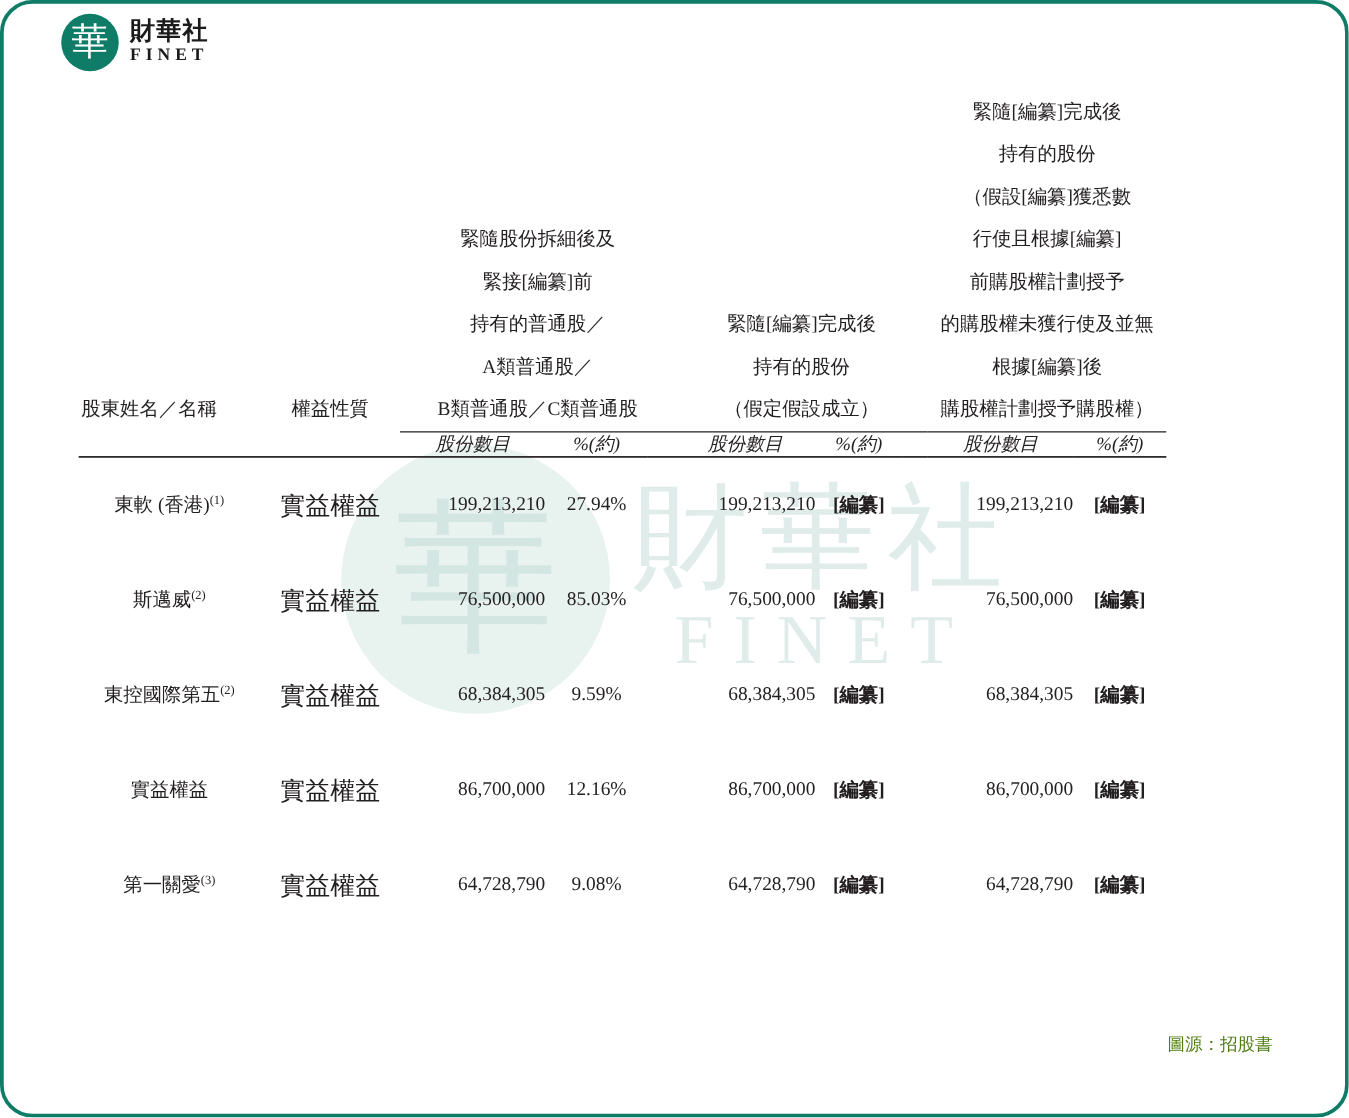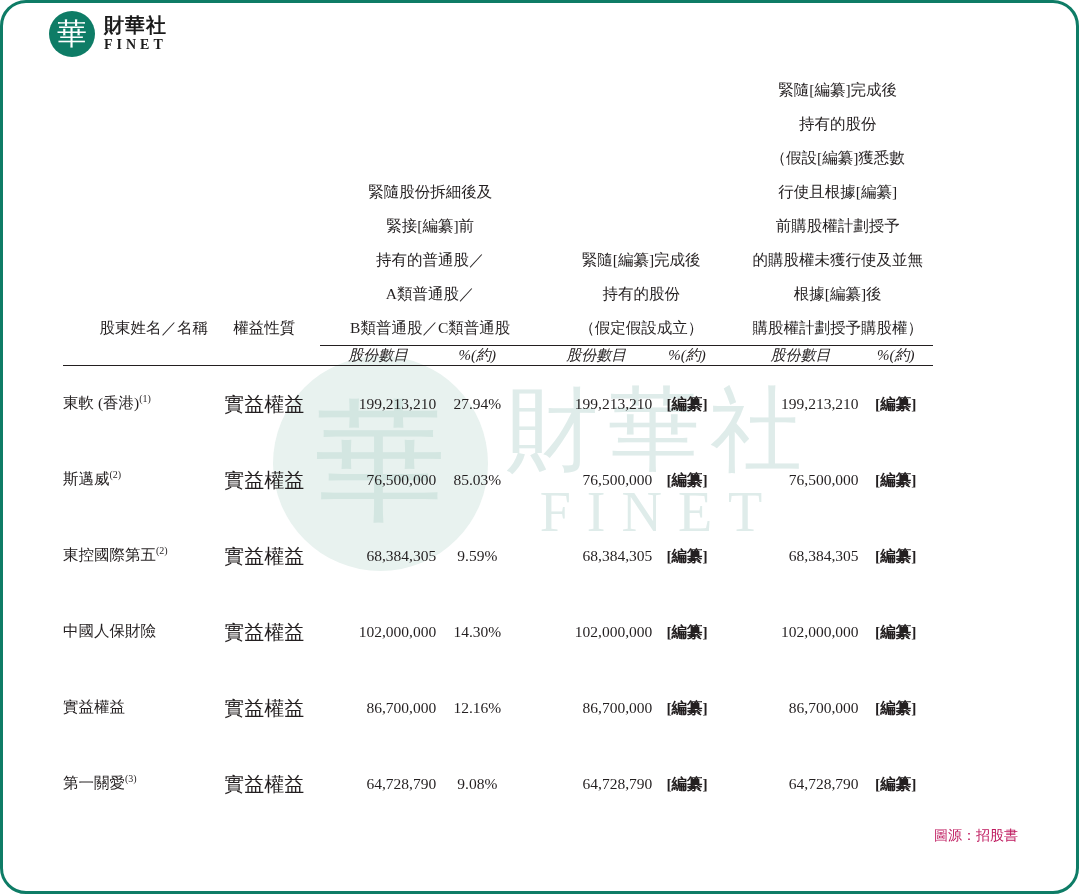--- a/index.html
+++ b/index.html
@@ -155,21 +155,21 @@
     padding-top: 12px;
     padding-bottom: 11px;
     white-space: nowrap;
   }
   .thick-rule td {
     border-bottom: 1px solid #231f20;
     height: 0;
     padding: 0;
   }
   td.c-name {
-    text-align: left;
+    text-align: center;
     font-size: 15.5px;
     padding-left: 2px;
     white-space: nowrap;
   }
   td.c-nature {
     text-align: center;
     font-size: 20px;
     white-space: nowrap;
   }
   td.c-num {
@@ -193,21 +193,21 @@
     vertical-align: super;
   }
   .bracket {
     font-weight: bold;
   }
   .source {
     position: absolute;
     right: 58px;
     top: 824px;
     font-size: 14px;
-    color: #be185d;
+    color: #4d7c0f;
     z-index: 3;
     font-family: "Liberation Sans", sans-serif;
   }
   
   col.w-name   { width: 152px; }
   col.w-nat    { width: 118px; }
   col.w-n1     { width: 120px; }
   col.w-p1     { width: 86px; }
   col.w-gap1   { width: 24px; }
   col.w-n2     { width: 118px; }
@@ -246,21 +246,21 @@
           <col class="w-p1">
           <col class="w-gap1">
         <col class="w-n2">
           <col class="w-p2">
           <col class="w-gap2">
         <col class="w-n3">
           <col class="w-p3">
       </colgroup>
       <thead>
         <tr>
-          <th class="grp-head" style="text-align:right;padding-left:2px;">股東姓名／名稱</th>
+          <th class="grp-head" style="text-align:left;padding-left:2px;">股東姓名／名稱</th>
           <th class="grp-head">權益性質</th>
           <th class="grp-head" colspan="3">
             <span class="ln">緊隨股份拆細後及</span>
             <span class="ln">緊接[編纂]前</span>
             <span class="ln">持有的普通股／</span>
             <span class="ln">A類普通股／</span>
             <span class="ln">B類普通股／C類普通股</span>
           </th>
           <th class="grp-head" colspan="3">
             <span class="ln">緊隨[編纂]完成後</span>
@@ -341,32 +341,20 @@
           <td class="c-num">68,384,305</td>
           <td class="c-pct">9.59%</td>
           <td></td>
           <td class="c-num">68,384,305</td>
           <td class="c-pct bracket">[編纂]</td>
           <td></td>
           <td class="c-num">68,384,305</td>
           <td class="c-pct bracket">[編纂]</td>
         </tr>
 
-        <tr class="data-row">
-          <td class="c-name"><span>中國人保財險</span><sup></sup></td>
-          <td class="c-nature">實益權益</td>
-          <td class="c-num">102,000,000</td>
-          <td class="c-pct">14.30%</td>
-          <td></td>
-          <td class="c-num">102,000,000</td>
-          <td class="c-pct bracket">[編纂]</td>
-          <td></td>
-          <td class="c-num">102,000,000</td>
-          <td class="c-pct bracket">[編纂]</td>
-        </tr>
 
         <tr class="data-row">
           <td class="c-name"><span>實益權益</span><sup></sup></td>
           <td class="c-nature">實益權益</td>
           <td class="c-num">86,700,000</td>
           <td class="c-pct">12.16%</td>
           <td></td>
           <td class="c-num">86,700,000</td>
           <td class="c-pct bracket">[編纂]</td>
           <td></td>

